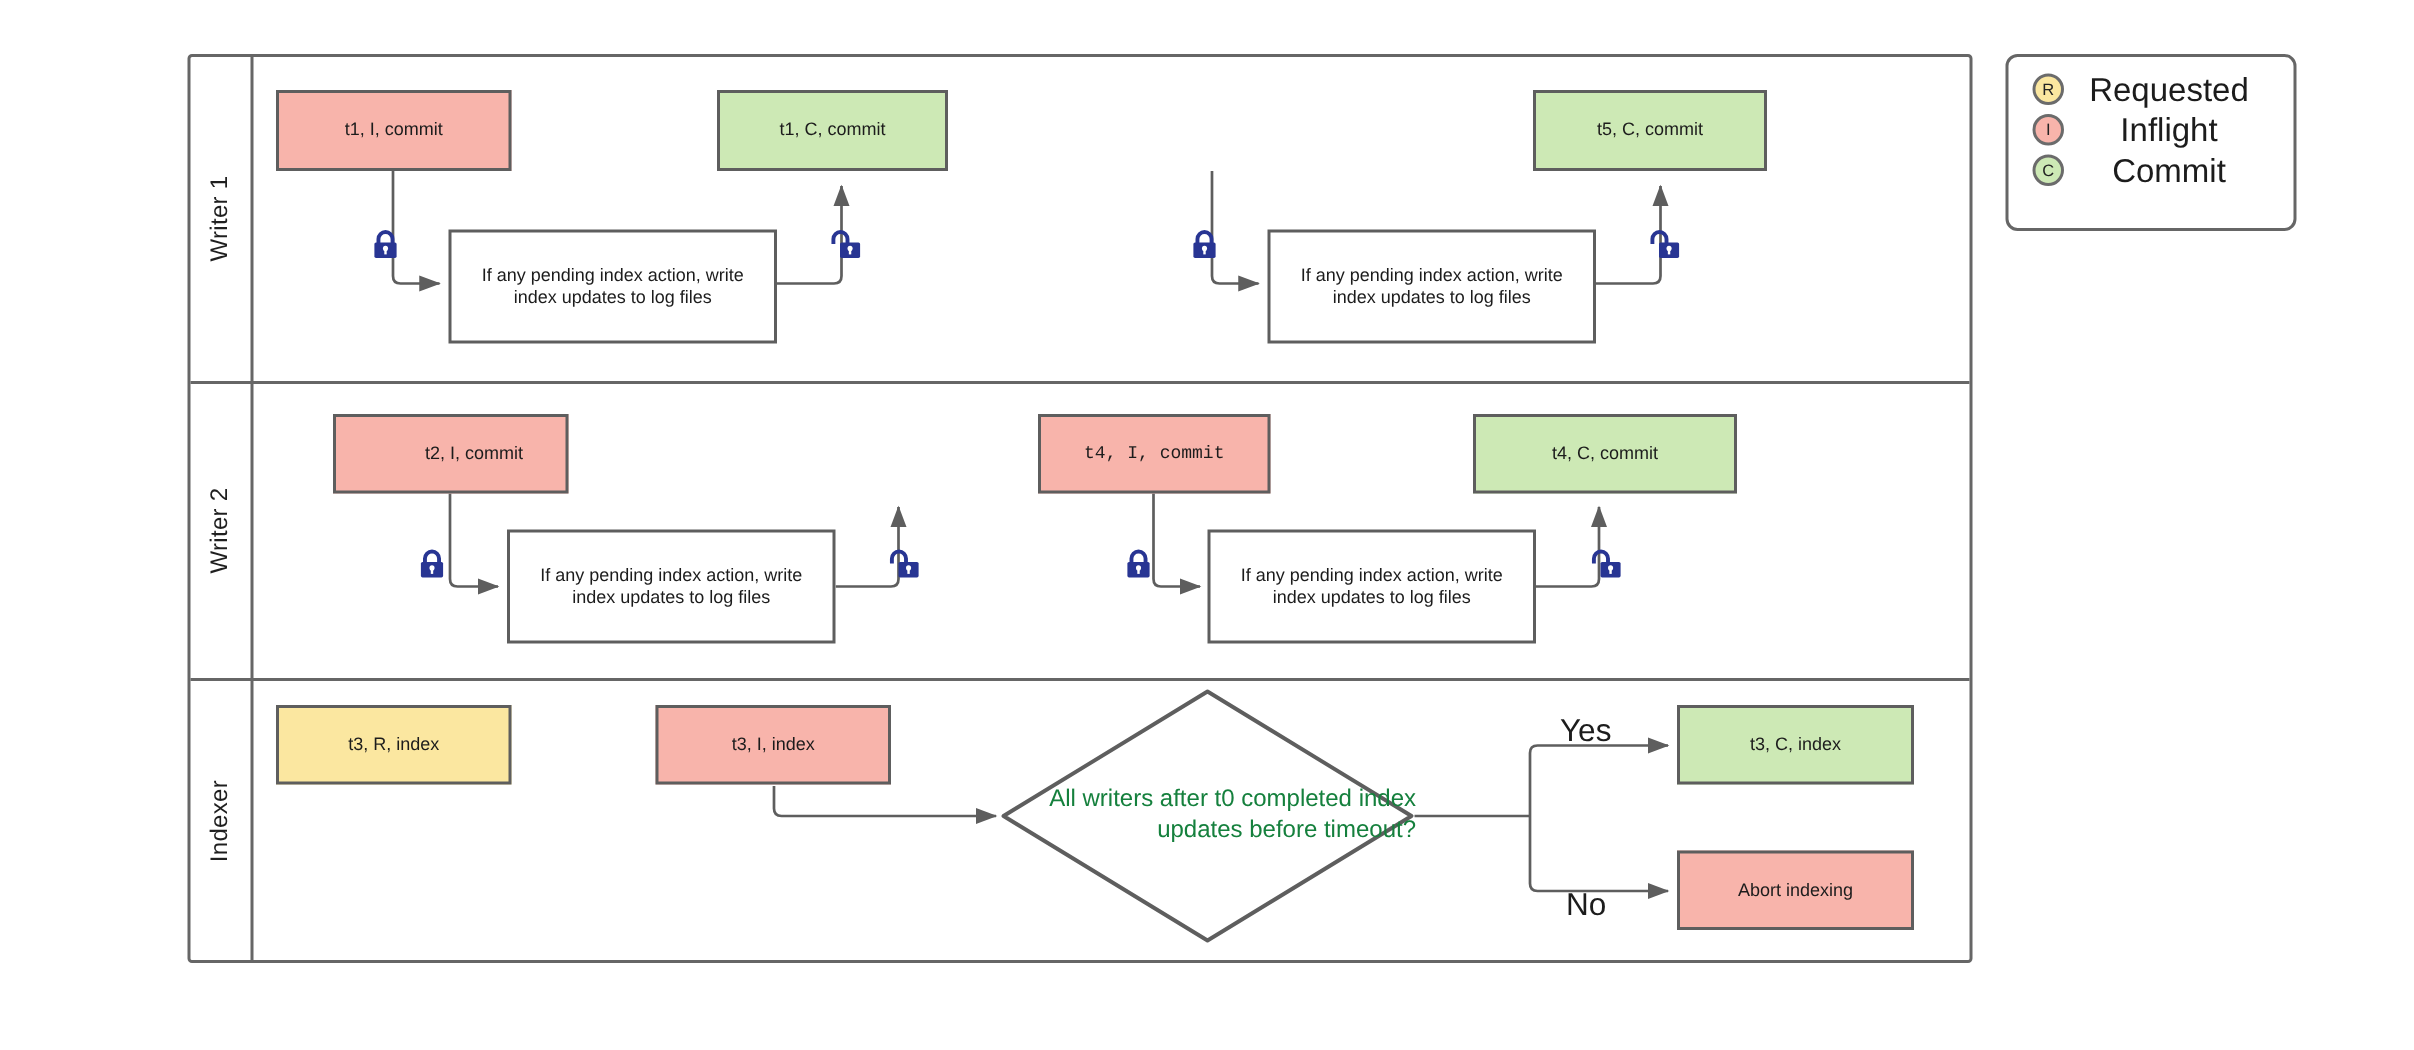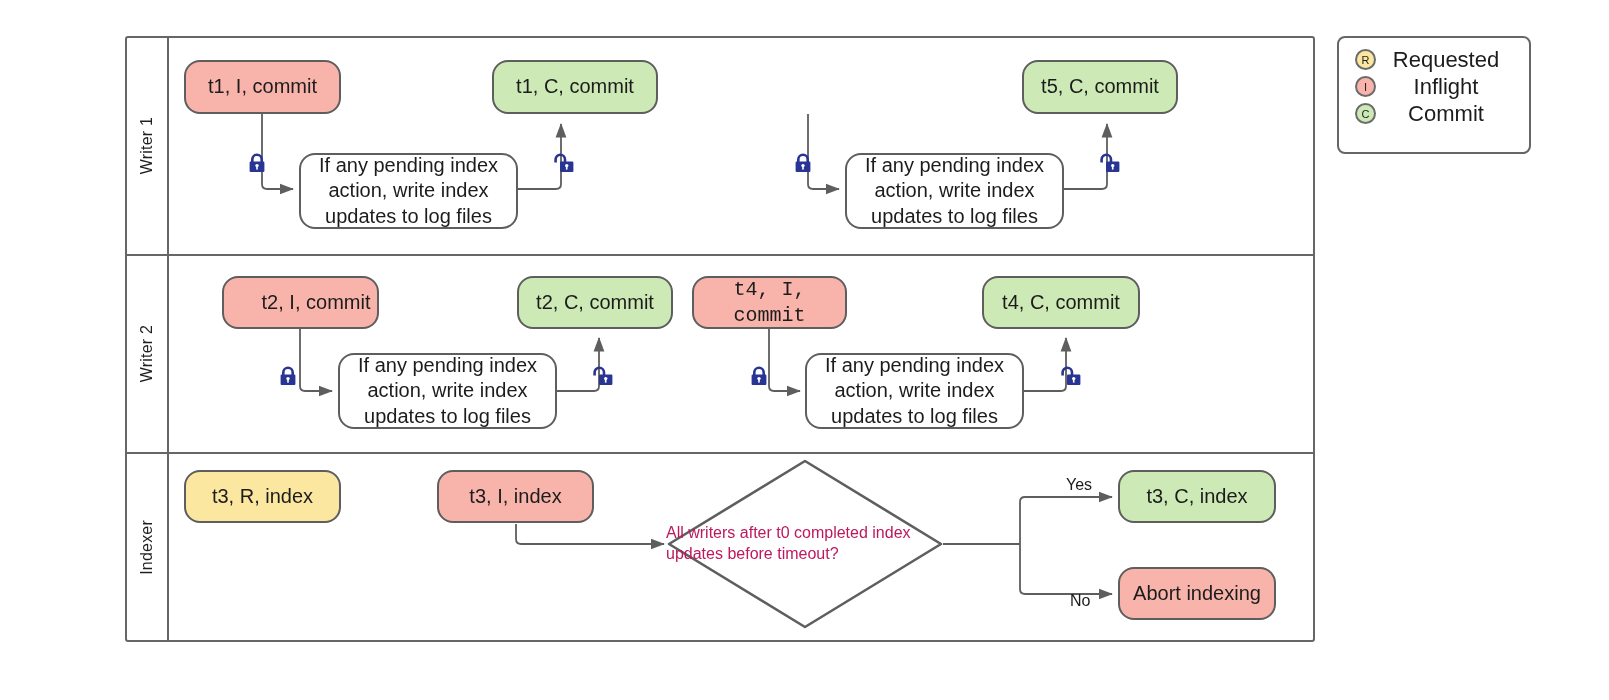--- a/index.html
+++ b/index.html
@@ -56,26 +56,26 @@
     color: #1f1f1f;
     white-space: nowrap;
     letter-spacing: 0.2px;
   }
 
   
   .node {
     position: absolute;
     box-sizing: border-box;
     border: 2.5px solid #5e5e5e;
-    border-radius: 16px;
+    border-radius: 0;
     display: flex;
     align-items: center;
     justify-content: center;
     text-align: center;
-    font-size: 20px;
+    font-size: 12px;
     color: #1c1c1c;
     line-height: 1.28;
     padding: 2px 6px;
   }
   .node.state-inflight  { background: #f8b4ab; }
   .node.state-commit    { background: #cde9b5; }
   .node.state-requested { background: #fbe7a0; }
   .node.plain           { background: #ffffff; }
 
   
@@ -83,23 +83,23 @@
     position: absolute;
   }
   .diamond-wrap svg { display: block; }
   .diamond-label {
     position: absolute;
     left: 0; top: 0;
     width: 100%; height: 100%;
     display: flex;
     align-items: center;
     justify-content: center;
-    text-align: left;
+    text-align: right;
     font-size: 16px;
-    color: #be185d;
+    color: #15803d;
     line-height: 1.3;
     pointer-events: none;
   }
 
   
   .edges {
     position: absolute;
     left: 0; top: 0;
     width: 1609px; height: 700px;
     pointer-events: none;
@@ -109,24 +109,23 @@
   .lock {
     position: absolute;
     width: 22px;
     height: 22px;
   }
   .lock svg { display: block; }
 
   
   .edge-label {
     position: absolute;
-    font-size: 16px;
+    font-size: 21px;
     color: #1c1c1c;
     white-space: nowrap;
-    margin-left: 26px;
   }
 
   
   .legend {
     position: absolute;
     left: 1337px;
     top: 36px;
     width: 194px;
     height: 118px;
     border: 2.5px solid #666666;
@@ -222,21 +221,21 @@
         <span class="lane-title">Indexer</span>
       </div>
     </div>
 
   </div>
 
   <div class="node state-inflight" style="left:184px; top:60px; width:157px; height:54px;">t1, I, commit</div>
 
   <div class="node plain" style="left:299px; top:153px; width:219px; height:76px;">If any pending index action, write index updates to log files</div>
 
-  <div class="node state-commit" style="left:478px; top:60px; width:166px; height:54px;margin-left:14px;">t1, C, commit</div>
+  <div class="node state-commit" style="left:478px; top:60px; width:154px; height:54px;">t1, C, commit</div>
 
 
   <div class="node plain" style="left:845px; top:153px; width:219px; height:76px;">If any pending index action, write index updates to log files</div>
 
   <div class="node state-commit" style="left:1022px; top:60px; width:156px; height:54px;">t5, C, commit</div>
 
   <div class="lock" style="left:246px; top:152px;">
     <svg width="22" height="22" viewBox="0 0 22 22">
       <path d="M6.3,10 L6.3,7.4 A4.7,4.7 0 0 1 15.7,7.4 L15.7,10" fill="none" stroke="#283593" stroke-width="2.6"></path>
       <rect x="3.6" y="9.6" width="14.8" height="10.4" rx="1.1" fill="#283593"></rect>
@@ -266,27 +265,26 @@
       <rect x="7.0" y="9.6" width="13.4" height="10.4" rx="1.1" fill="#283593"></rect>
       <circle cx="13.7" cy="13.6" r="1.7" fill="#ffffff"></circle>
       <rect x="12.9" y="14" width="1.6" height="3.6" fill="#ffffff"></rect>
     </svg>
   </div>
 
   <div class="node state-inflight" style="left:222px; top:276px; width:157px; height:53px;padding-left:37px;">t2, I, commit</div>
 
   <div class="node plain" style="left:338px; top:353px; width:219px; height:76px;">If any pending index action, write index updates to log files</div>
 
-  <div class="node state-commit" style="left:517px; top:276px; width:156px; height:53px;">t2, C, commit</div>
 
   <div class="node state-inflight" style="left:692px; top:276px; width:155px; height:53px;font-family:Liberation Mono, monospace;">t4, I, commit</div>
 
   <div class="node plain" style="left:805px; top:353px; width:219px; height:76px;">If any pending index action, write index updates to log files</div>
 
-  <div class="node state-commit" style="left:982px; top:276px; width:158px; height:53px;">t4, C, commit</div>
+  <div class="node state-commit" style="left:982px; top:276px; width:176px; height:53px;">t4, C, commit</div>
 
   <div class="lock" style="left:277px; top:365px;">
     <svg width="22" height="22" viewBox="0 0 22 22">
       <path d="M6.3,10 L6.3,7.4 A4.7,4.7 0 0 1 15.7,7.4 L15.7,10" fill="none" stroke="#283593" stroke-width="2.6"></path>
       <rect x="3.6" y="9.6" width="14.8" height="10.4" rx="1.1" fill="#283593"></rect>
       <circle cx="11" cy="13.6" r="1.7" fill="#ffffff"></circle>
       <rect x="10.2" y="14" width="1.6" height="3.6" fill="#ffffff"></rect>
     </svg>
   </div>
   <div class="lock" style="left:592px; top:365px;">

